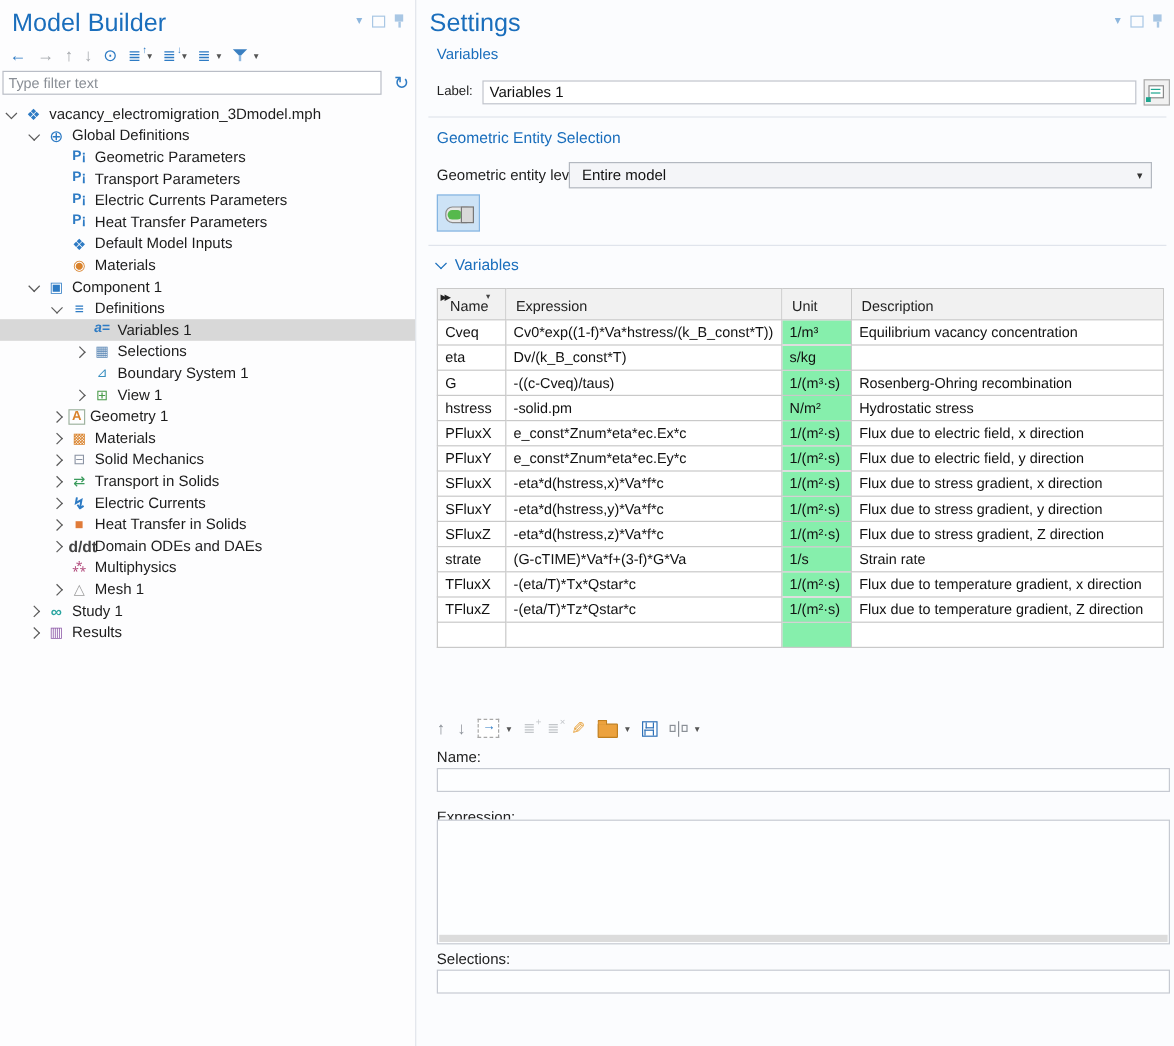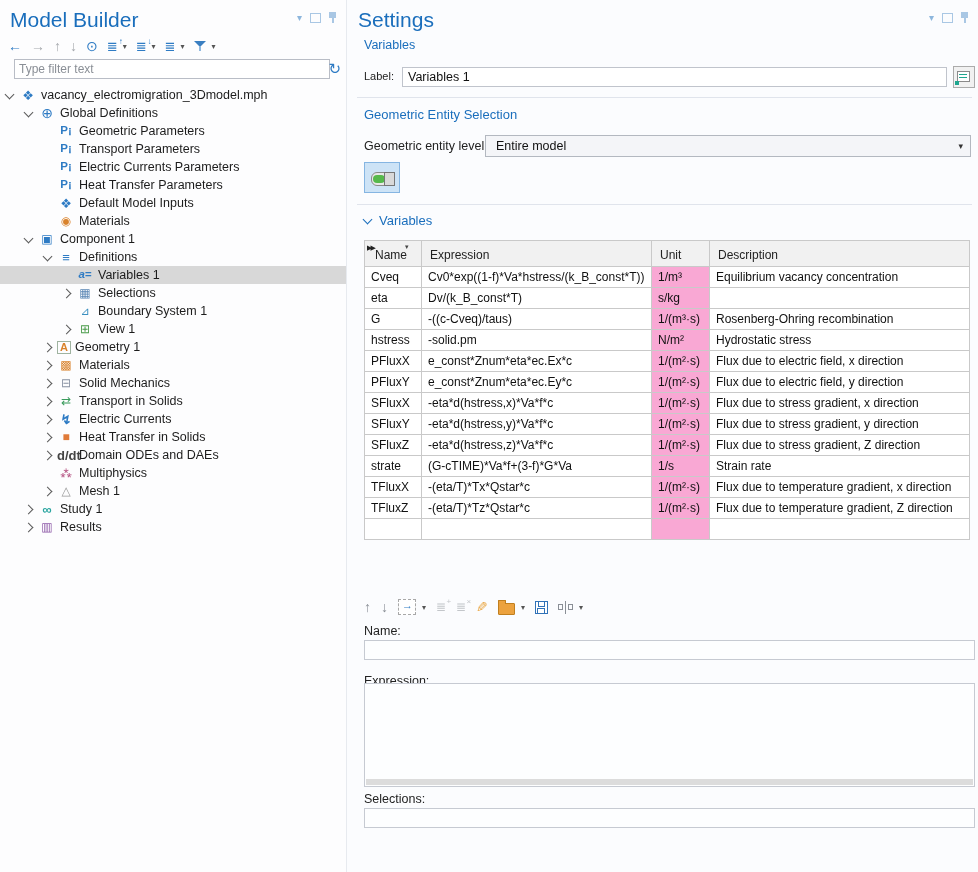--- a/index.html
+++ b/index.html
@@ -24,21 +24,21 @@
   .mb-toolbar{position:absolute;left:8px;top:36px;height:20px;display:flex;align-items:center;gap:9px;font-size:14px;color:#9aa0a6;}
   .tb-blue{color:#2e7bc4;}
   .tb-gray{color:#a6a9ad;}
   .tb-caret{font-size:8px;color:#555;margin-left:-4px;}
   .list-ic{position:relative;color:#2e7bc4;font-size:13px;}
   .list-ic .ovl{position:absolute;right:-5px;top:-2px;font-size:8px;color:#2e7bc4;}
   .funnel-icon{display:inline-block;position:relative;width:13px;height:13px;}
   .funnel-top{position:absolute;left:0;top:1px;width:0;height:0;border-left:6.5px solid transparent;border-right:6.5px solid transparent;border-top:6px solid #3a7fc1;}
   .funnel-stem{position:absolute;left:5.5px;top:6px;width:2px;height:5px;background:#8fb8df;}
   .mb-filter{position:absolute;left:2px;top:59px;width:342px;height:22px;}
-  .mb-filter input{position:absolute;left:0;top:0;width:316px;height:20px;border:1px solid #b9bdc6;background:#fff;font-family:inherit;font-size:12px;padding:0 4px;color:#a16207;box-sizing:border-box;outline:none;margin-left:12px;}
+  .mb-filter input{position:absolute;left:0;top:0;width:316px;height:20px;border:1px solid #b9bdc6;background:#fff;font-family:inherit;font-size:12px;padding:0 4px;color:#a16207;box-sizing:border-box;outline:none;}
   .mb-filter input::placeholder{color:#8a8f96;}
   .refresh-icon{position:absolute;right:3px;top:1px;color:#2e7bc4;font-size:15px;}
   .model-tree{position:absolute;left:0;top:86px;width:346px;}
   .tree-item{height:18px;display:flex;align-items:center;font-size:12.5px;white-space:nowrap;}
   .tree-item.selected{background:#d8d8d8;}
   .chev{width:6px;height:6px;border-right:1.4px solid #5a5a5a;border-bottom:1.4px solid #5a5a5a;flex:none;margin-right:6px;}
   .chev.down{transform:rotate(45deg);margin-top:-2px;}
   .chev.right{transform:rotate(-45deg);}
   .chev.none{visibility:hidden;}
   .node-icon{width:18px;flex:none;text-align:center;font-size:12px;line-height:1;margin-right:4px;}
@@ -74,41 +74,41 @@
   .note-btn{position:absolute;left:606px;top:66px;width:22px;height:22px;background:#f1f1f1;border:1px solid #ababab;box-sizing:border-box;}
   .note-inner{position:absolute;left:3px;top:4px;width:13px;height:11px;border:1.5px solid #8a8a8a;background:#fff;box-sizing:border-box;}
   .note-inner::before{content:"";position:absolute;left:1px;top:1.5px;width:8px;height:1.5px;background:#1fa68f;box-shadow:0 3px 0 #1fa68f;}
   .note-flag{position:absolute;left:1px;top:14px;width:4px;height:4px;background:#1fa68f;}
   .hr{position:absolute;left:10px;width:615px;border-top:1px solid #e0e4ec;}
   .hr1{top:97px;}
   .hr2{top:204px;}
   .section-title{position:absolute;left:17px;color:#1a6ebc;font-size:13px;}
   .ges-title{top:107px;}
   .ges-label{position:absolute;left:17px;top:139px;font-size:12.5px;color:#222;}
-  .combo{position:absolute;left:138px;top:135px;width:486px;height:22px;background:#f4f5f8;border:1px solid #b3b8c0;box-sizing:border-box;font-size:12.5px;color:#111;}
+  .combo{position:absolute;left:127px;top:135px;width:486px;height:22px;background:#f4f5f8;border:1px solid #b3b8c0;box-sizing:border-box;font-size:12.5px;color:#111;}
   .combo .combo-value{position:absolute;left:10px;top:3px;}
   .combo .combo-caret{position:absolute;right:7px;top:5px;font-size:9px;color:#333;}
   .active-btn{position:absolute;left:17px;top:162px;width:36px;height:31px;background:#cde3f6;border:1px solid #85b5e2;box-sizing:border-box;}
   .toggle-shape{position:absolute;left:6px;top:9px;width:22px;height:12px;background:#e8e8e8;border:1px solid #8a8a8a;border-radius:6px;}
   .toggle-green{position:absolute;left:1px;top:1.5px;width:12px;height:8px;background:#56b94c;border-radius:4px;}
   .toggle-knob{position:absolute;right:-1px;top:-1px;width:9px;height:12px;background:#d9d9d9;border:1px solid #777;}
   .vars-header{position:absolute;left:17px;top:213px;display:flex;align-items:center;}
   .vars-header .chev{border-color:#1a6ebc;margin-right:8px;}
   .vars-header .sec-label{color:#1a6ebc;font-size:13px;}
   
   .vars-table{position:absolute;left:17px;top:240px;width:605px;border-collapse:collapse;table-layout:fixed;font-size:12px;background:#fff;}
   .vars-table th,.vars-table td{border:1px solid #c9c9c9;overflow:hidden;white-space:nowrap;box-sizing:border-box;}
   .vars-table{border:1px solid #9d9d9d;}
   .vars-table th{background:#f1f1f1;font-weight:400;text-align:left;height:26px;vertical-align:bottom;padding:0 0 4px 8px;position:relative;color:#222;}
   .vars-table td{height:21px;padding:0 0 0 6px;color:#111;}
   .col-name{width:57px;}
   .col-expr{width:230px;}
   .col-unit{width:58px;}
   .col-desc{width:260px;}
-  td.c-unit{background:#f9a8d4;margin-left:44px;}
+  td.c-unit{background:#86efac;margin-left:44px;}
   .hdr-marker{position:absolute;left:2px;top:3px;font-size:7px;letter-spacing:-2px;color:#222;}
   .hdr-sort{position:absolute;left:40px;top:2px;font-size:7px;color:#444;}
   th.th-name{padding-left:10px;}
   
   .tbl-toolbar{position:absolute;left:17px;top:596px;height:22px;display:flex;align-items:center;gap:10px;font-size:14px;}
   .arrow-gray{color:#8a8f96;}
   .moveto-icon{display:inline-block;position:relative;width:16px;height:14px;border:1px dashed #a8a8a8;background:#fff;}
   .moveto-icon .arr{position:absolute;left:3px;top:-1px;color:#2e7bc4;font-size:11px;}
   .dis{color:#c3c6ca;}
   .row-ic{position:relative;font-size:12px;}

